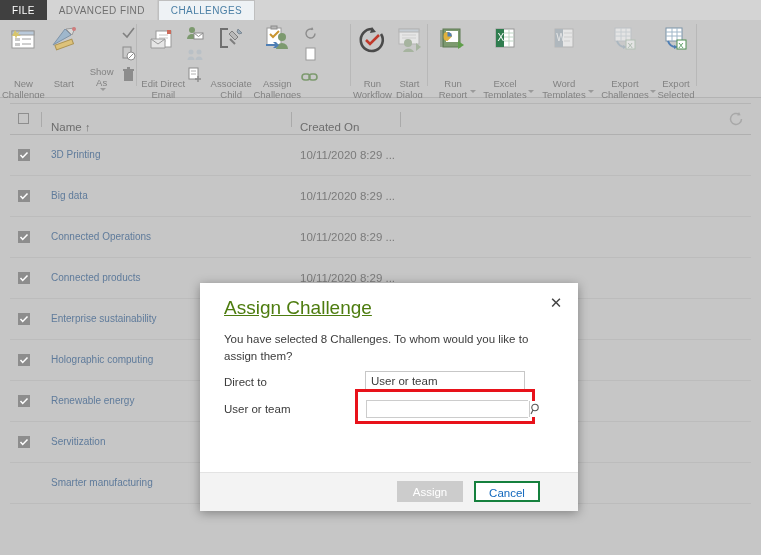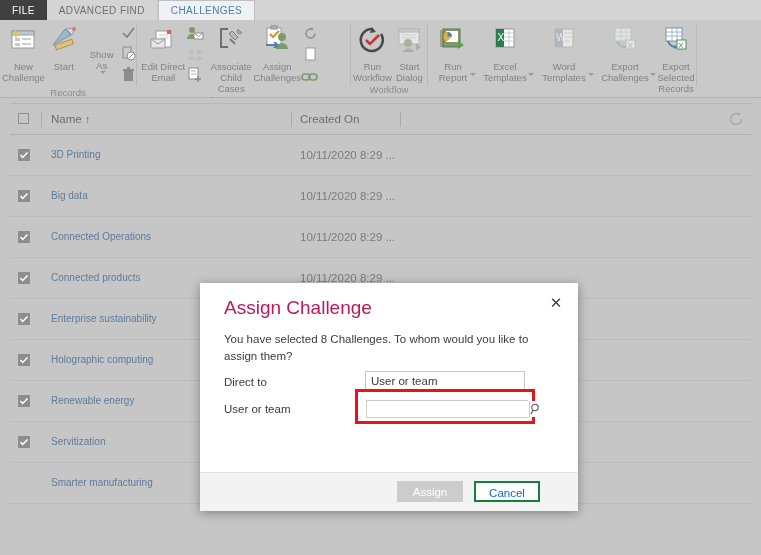--- a/index.html
+++ b/index.html
@@ -56,21 +56,21 @@
   }
   .rsep{
     position:absolute;top:4px;width:1px;height:62px;background:#b8b8b8;
   }
   .rbtn{
     width:54px;display:flex;flex-direction:column;align-items:center;
     text-align:center;
   }
   .rbtn.wide{width:66px;}
   .rbtn .lab{
-    font-size:9.5px;color:#828282;line-height:11px;margin-top:2px;
+    font-size:9.5px;color:#828282;line-height:11px;margin-top:19px;
     white-space:pre-line;
   }
   .ico{display:block;}
   .smallcol{
     display:flex;flex-direction:column;align-items:center;
     justify-content:flex-start;gap:2px;padding-top:1px;
   }
   .caret{
     display:inline-block;width:0;height:0;
     border-left:3px solid transparent;border-right:3px solid transparent;
@@ -85,21 +85,21 @@
   #gridinner{
     position:absolute;left:10px;top:5px;width:741px;height:447px;
     background:#c6c6c6;border-top:1px solid #b5b5b5;
     box-sizing:border-box;
   }
   #ghead{
     position:relative;height:30px;background:#c6c6c6;
     border-bottom:1px solid #b0b0b0;
   }
   .hcell{
-    position:absolute;top:0;height:30px;line-height:30px;
+    position:absolute;top:8px;height:30px;line-height:30px;
     font-size:11.5px;color:#6d6d6d;
   }
   .vdiv{position:absolute;top:8px;width:1px;height:15px;background:#aaaaaa;}
   #hcheck{
     position:absolute;left:8px;top:9px;width:11px;height:11px;
     border:1px solid #8e8e8e;background:#c6c6c6;box-sizing:border-box;
   }
   #refresh{
     position:absolute;right:6px;top:6px;width:18px;height:18px;
   }
@@ -122,21 +122,21 @@
   }
   #dialog{
     position:absolute;left:200px;top:283px;width:378px;height:228px;
     background:#ffffff;
     box-shadow:0 2px 10px rgba(0,0,0,.35);
     box-sizing:border-box;
   }
   #dlgbody{position:absolute;left:0;top:0;width:378px;height:190px;}
   #dlgtitle{
     position:absolute;left:24px;top:14px;
-    font-size:19px;color:#be185d;font-weight:400;
+    font-size:19px;color:#4d7c0f;font-weight:400;text-decoration:underline;
   }
   #dlgclose{
     position:absolute;right:14px;top:12px;width:16px;height:16px;
     font-size:15px;color:#444;line-height:16px;text-align:center;cursor:pointer;
   }
   #dlgmsg{
     position:absolute;left:24px;top:48px;width:330px;
     font-size:11.5px;color:#3b3b3b;line-height:17px;
   }
   .frow{position:absolute;left:24px;width:336px;height:22px;}

